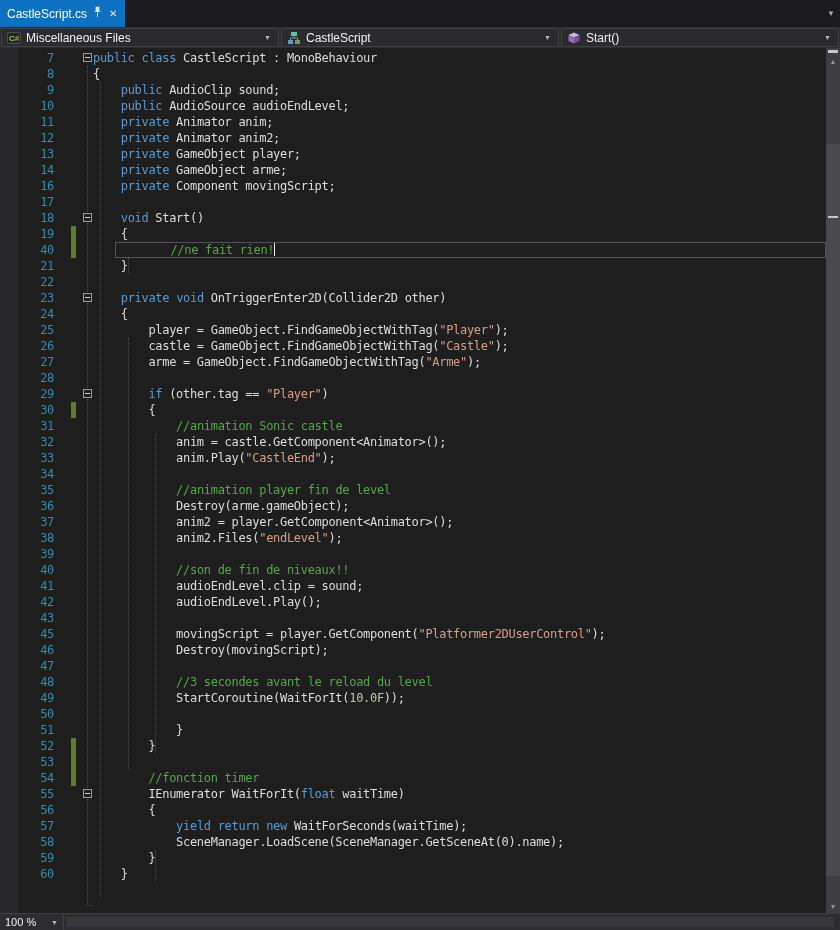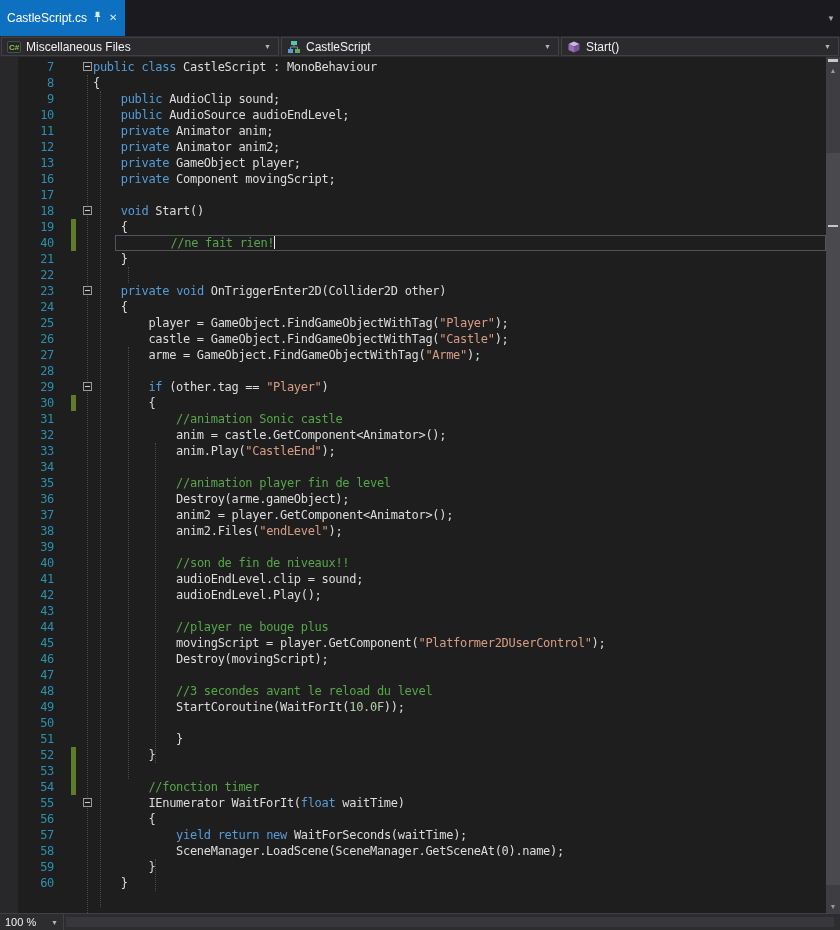--- a/index.html
+++ b/index.html
@@ -1,20 +1,20 @@
 <!DOCTYPE html>
 <html><head>
 <meta charset="utf-8">
 <style>
   *{margin:0;padding:0;box-sizing:border-box}
   html,body{width:840px;height:930px;overflow:hidden;background:#2d2d30;font-family:"Liberation Sans",sans-serif;}
   .app{width:840px;height:930px;display:flex;flex-direction:column;}
 
   
-  .tab-row{height:36px;background:#1a1a1f;display:flex;align-items:stretch;position:relative;flex:none;}
+  .tab-row{height:27px;background:#1a1a1f;display:flex;align-items:stretch;position:relative;flex:none;}
   .tab{background:#0e70c0;color:#fff;display:flex;align-items:center;padding:0 7px;font-size:12px;gap:6px;}
   .tab-close{font-size:10px;color:#dcebf8;padding:0 1px;line-height:1;}
   .tab-overflow{position:absolute;right:5px;top:0;bottom:0;display:flex;align-items:center;color:#a8a8a8;font-size:8px;}
 
   
   .nav-bar{height:21px;background:#2d2d30;display:flex;align-items:center;gap:2px;padding:1px 1px;flex:none;}
   .nav-dd{flex:1;height:19px;border:1px solid #3f3f46;background:#2b2b2e;display:flex;align-items:center;padding:0 5px;gap:5px;color:#f1f1f1;font-size:12px;min-width:0;}
   .nav-dd .chev{margin-left:auto;color:#b5b5b5;font-size:7px;padding-right:2px;}
   .nav-ico{display:flex;align-items:center;flex:none;}
 
@@ -121,20 +121,21 @@
           <div class="guide" style="left: 155.4px; top: 802px; height: 32px;"></div>
         </div>
 
     <div class="code-row"><div class="ind"></div><div class="line-num">7</div><div class="chg"></div><div class="fold"><div class="fold-box"></div></div><div class="code-text"><span class="tok-k">public</span><span class="tok-p"> </span><span class="tok-k">class</span><span class="tok-p"> CastleScript : MonoBehaviour</span></div></div>
         <div class="code-row"><div class="ind"></div><div class="line-num">8</div><div class="chg"></div><div class="fold"></div><div class="code-text"><span class="tok-p">{</span></div></div>
         <div class="code-row"><div class="ind"></div><div class="line-num">9</div><div class="chg"></div><div class="fold"></div><div class="code-text"><span class="tok-p">    </span><span class="tok-k">public</span><span class="tok-p"> AudioClip sound;</span></div></div>
         <div class="code-row"><div class="ind"></div><div class="line-num">10</div><div class="chg"></div><div class="fold"></div><div class="code-text"><span class="tok-p">    </span><span class="tok-k">public</span><span class="tok-p"> AudioSource audioEndLevel;</span></div></div>
         <div class="code-row"><div class="ind"></div><div class="line-num">11</div><div class="chg"></div><div class="fold"></div><div class="code-text"><span class="tok-p">    </span><span class="tok-k">private</span><span class="tok-p"> Animator anim;</span></div></div>
         <div class="code-row"><div class="ind"></div><div class="line-num">12</div><div class="chg"></div><div class="fold"></div><div class="code-text"><span class="tok-p">    </span><span class="tok-k">private</span><span class="tok-p"> Animator anim2;</span></div></div>
         <div class="code-row"><div class="ind"></div><div class="line-num">13</div><div class="chg"></div><div class="fold"></div><div class="code-text"><span class="tok-p">    </span><span class="tok-k">private</span><span class="tok-p"> GameObject player;</span></div></div>
+        <div class="code-row"><div class="ind"></div><div class="line-num">14</div><div class="chg"></div><div class="fold"></div><div class="code-text"><span class="tok-p">    </span><span class="tok-k">private</span><span class="tok-p"> GameObject arme;</span></div></div>
         <div class="code-row"><div class="ind"></div><div class="line-num">16</div><div class="chg"></div><div class="fold"></div><div class="code-text"><span class="tok-p">    </span><span class="tok-k">private</span><span class="tok-p"> Component movingScript;</span></div></div>
         <div class="code-row"><div class="ind"></div><div class="line-num">17</div><div class="chg"></div><div class="fold"></div><div class="code-text"></div></div>
         <div class="code-row"><div class="ind"></div><div class="line-num">18</div><div class="chg"></div><div class="fold"><div class="fold-box"></div></div><div class="code-text"><span class="tok-p">    </span><span class="tok-k">void</span><span class="tok-p"> Start()</span></div></div>
         <div class="code-row"><div class="ind"></div><div class="line-num">19</div><div class="chg on"></div><div class="fold"></div><div class="code-text"><span class="tok-p">    {</span></div></div>
         <div class="code-row current"><div class="ind"></div><div class="line-num">40</div><div class="chg on"></div><div class="fold"></div><div class="code-text"><span class="tok-p">        </span><span class="tok-c">//ne fait rien!</span><span class="caret"></span></div></div>
         <div class="code-row"><div class="ind"></div><div class="line-num">21</div><div class="chg"></div><div class="fold"></div><div class="code-text"><span class="tok-p">    }</span></div></div>
         <div class="code-row"><div class="ind"></div><div class="line-num">22</div><div class="chg"></div><div class="fold"></div><div class="code-text"></div></div>
         <div class="code-row"><div class="ind"></div><div class="line-num">23</div><div class="chg"></div><div class="fold"><div class="fold-box"></div></div><div class="code-text"><span class="tok-p">    </span><span class="tok-k">private</span><span class="tok-p"> </span><span class="tok-k">void</span><span class="tok-p"> OnTriggerEnter2D(Collider2D other)</span></div></div>
         <div class="code-row"><div class="ind"></div><div class="line-num">24</div><div class="chg"></div><div class="fold"></div><div class="code-text"><span class="tok-p">    {</span></div></div>
         <div class="code-row"><div class="ind"></div><div class="line-num">25</div><div class="chg"></div><div class="fold"></div><div class="code-text"><span class="tok-p">        player = GameObject.FindGameObjectWithTag(</span><span class="tok-s">"Player"</span><span class="tok-p">);</span></div></div>
@@ -149,21 +150,20 @@
         <div class="code-row"><div class="ind"></div><div class="line-num">34</div><div class="chg"></div><div class="fold"></div><div class="code-text"></div></div>
         <div class="code-row"><div class="ind"></div><div class="line-num">35</div><div class="chg"></div><div class="fold"></div><div class="code-text"><span class="tok-p">            </span><span class="tok-c">//animation player fin de level</span></div></div>
         <div class="code-row"><div class="ind"></div><div class="line-num">36</div><div class="chg"></div><div class="fold"></div><div class="code-text"><span class="tok-p">            Destroy(arme.gameObject);</span></div></div>
         <div class="code-row"><div class="ind"></div><div class="line-num">37</div><div class="chg"></div><div class="fold"></div><div class="code-text"><span class="tok-p">            anim2 = player.GetComponent&lt;Animator&gt;();</span></div></div>
         <div class="code-row"><div class="ind"></div><div class="line-num">38</div><div class="chg"></div><div class="fold"></div><div class="code-text"><span class="tok-p">            anim2.Files(</span><span class="tok-s">"endLevel"</span><span class="tok-p">);</span></div></div>
         <div class="code-row"><div class="ind"></div><div class="line-num">39</div><div class="chg"></div><div class="fold"></div><div class="code-text"></div></div>
         <div class="code-row"><div class="ind"></div><div class="line-num">40</div><div class="chg"></div><div class="fold"></div><div class="code-text"><span class="tok-p">            </span><span class="tok-c">//son de fin de niveaux!!</span></div></div>
         <div class="code-row"><div class="ind"></div><div class="line-num">41</div><div class="chg"></div><div class="fold"></div><div class="code-text"><span class="tok-p">            audioEndLevel.clip = sound;</span></div></div>
         <div class="code-row"><div class="ind"></div><div class="line-num">42</div><div class="chg"></div><div class="fold"></div><div class="code-text"><span class="tok-p">            audioEndLevel.Play();</span></div></div>
         <div class="code-row"><div class="ind"></div><div class="line-num">43</div><div class="chg"></div><div class="fold"></div><div class="code-text"></div></div>
-        <div class="code-row"><div class="ind"></div><div class="line-num">44</div><div class="chg"></div><div class="fold"></div><div class="code-text"><span class="tok-p">            </span><span class="tok-c">//player ne bouge plus</span></div></div>
         <div class="code-row"><div class="ind"></div><div class="line-num">45</div><div class="chg"></div><div class="fold"></div><div class="code-text"><span class="tok-p">            movingScript = player.GetComponent(</span><span class="tok-s">"Platformer2DUserControl"</span><span class="tok-p">);</span></div></div>
         <div class="code-row"><div class="ind"></div><div class="line-num">46</div><div class="chg"></div><div class="fold"></div><div class="code-text"><span class="tok-p">            Destroy(movingScript);</span></div></div>
         <div class="code-row"><div class="ind"></div><div class="line-num">47</div><div class="chg"></div><div class="fold"></div><div class="code-text"></div></div>
         <div class="code-row"><div class="ind"></div><div class="line-num">48</div><div class="chg"></div><div class="fold"></div><div class="code-text"><span class="tok-p">            </span><span class="tok-c">//3 secondes avant le reload du level</span></div></div>
         <div class="code-row"><div class="ind"></div><div class="line-num">49</div><div class="chg"></div><div class="fold"></div><div class="code-text"><span class="tok-p">            StartCoroutine(WaitForIt(</span><span class="tok-n">10.0F</span><span class="tok-p">));</span></div></div>
         <div class="code-row"><div class="ind"></div><div class="line-num">50</div><div class="chg"></div><div class="fold"></div><div class="code-text"></div></div>
         <div class="code-row"><div class="ind"></div><div class="line-num">51</div><div class="chg"></div><div class="fold"></div><div class="code-text"><span class="tok-p">            }</span></div></div>
         <div class="code-row"><div class="ind"></div><div class="line-num">52</div><div class="chg on"></div><div class="fold"></div><div class="code-text"><span class="tok-p">        }</span></div></div>
         <div class="code-row"><div class="ind"></div><div class="line-num">53</div><div class="chg on"></div><div class="fold"></div><div class="code-text"></div></div>
         <div class="code-row"><div class="ind"></div><div class="line-num">54</div><div class="chg on"></div><div class="fold"></div><div class="code-text"><span class="tok-p">        </span><span class="tok-c">//fonction timer</span></div></div>

